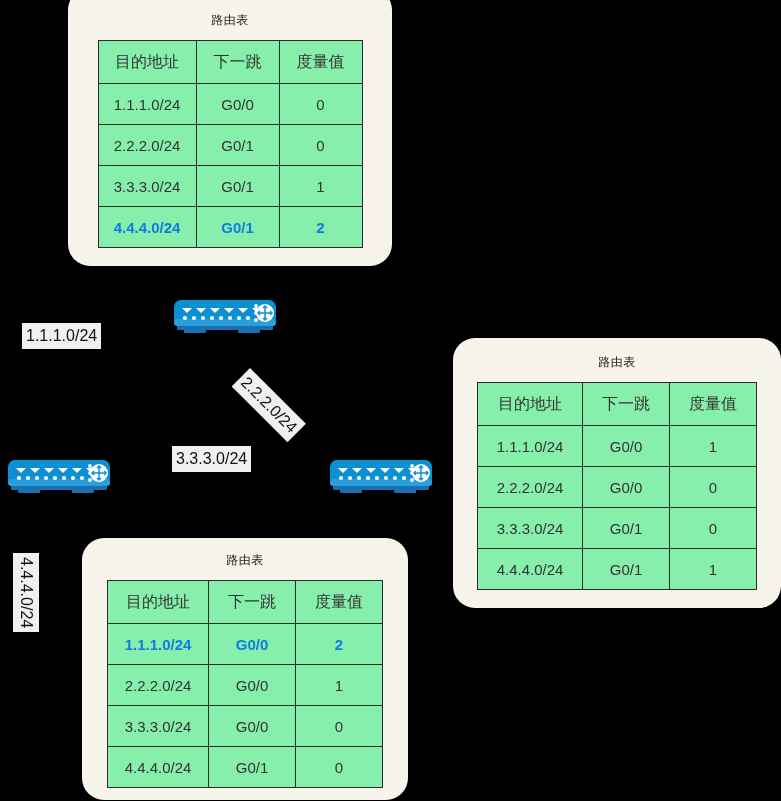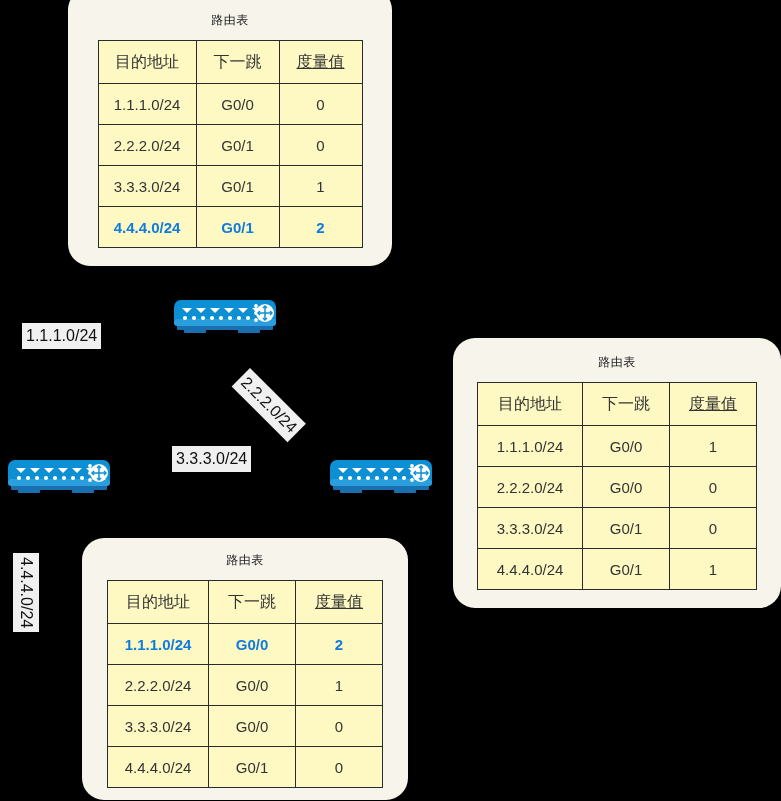--- a/index.html
+++ b/index.html
@@ -31,40 +31,40 @@
     letter-spacing: 0.5px;
   }
   table.route {
     border-collapse: collapse;
     table-layout: fixed;
     background: #ffffff;
     margin: 0 auto;
   }
   table.route td, table.route th {
     border: 1px solid #2b2b2b;
-    background: #fef9c3;
+    background: #86efac;
     text-align: center;
     vertical-align: middle;
     color: #333333;
     font-weight: normal;
     font-size: 15px;
     padding: 0;
     height: 40px;
   }
   table.route th {
     font-size: 16px;
     height: 42px;
   }
   tr.hl td {
     color: #0f7be0;
     font-weight: bold;
   }
   .col-dest  { width: 97px; }
   .col-hop   { width: 82px; margin-top: 25px; }
-  .col-metric{ width: 82px; text-decoration: underline; }
+  .col-metric{ width: 82px; }
 
   
   #card-top {
     left: 68px;
     top: -12px;
     width: 324px;
     height: 278px;
     padding-top: 22px;
   }
   #card-right {

